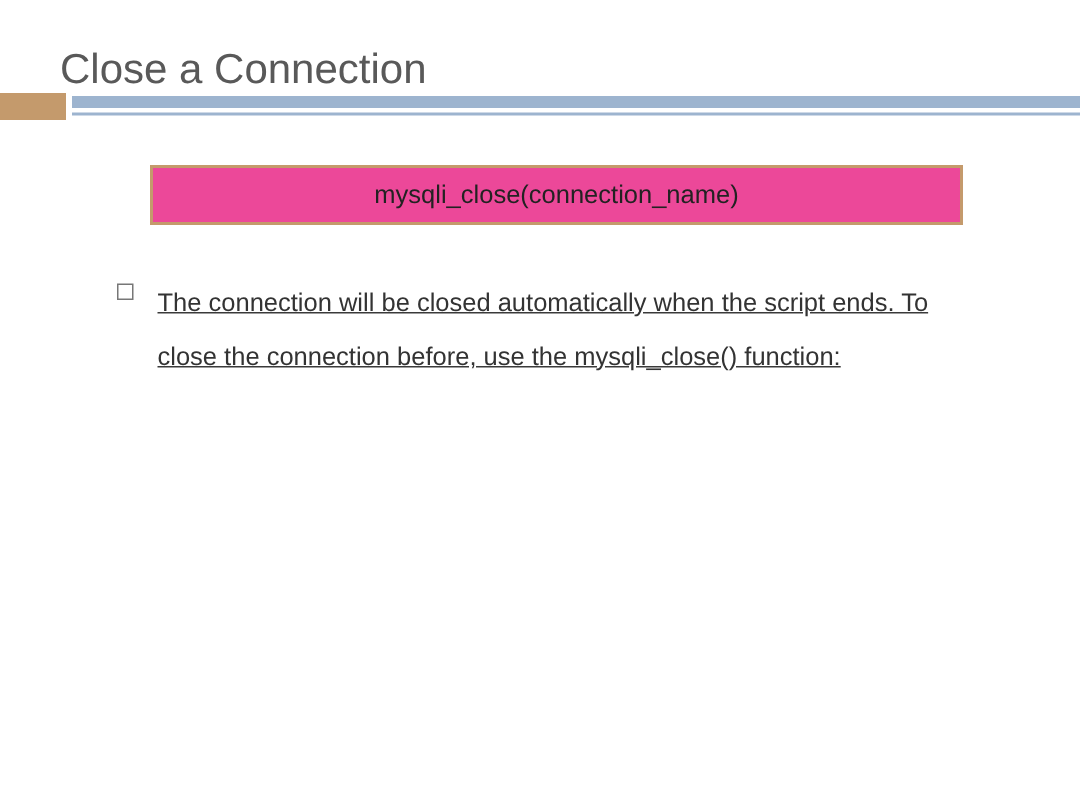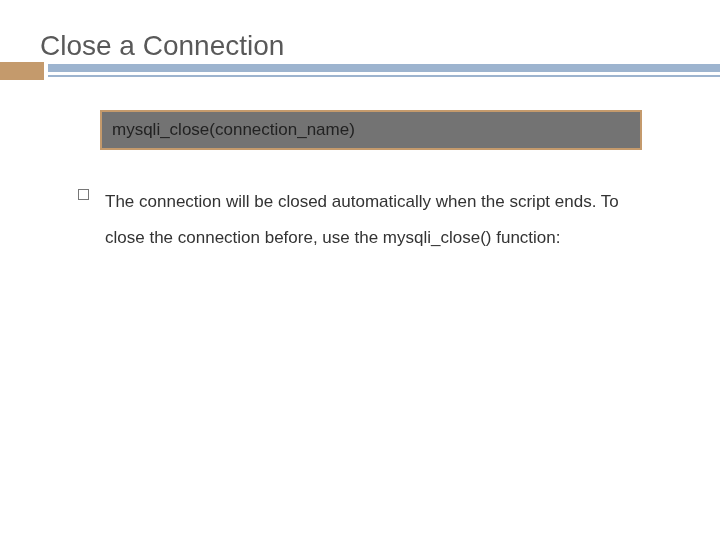--- a/index.html
+++ b/index.html
@@ -47,28 +47,30 @@
     position: absolute;
     left: 10px;
     right: -38px;
     top: 13px;
     height: 2px;
     background: #9db4cf;
   }
   .code-box {
     margin: 0 40px 34px 62px;
     border: 2px solid #c49a6c;
-    background: #737373;
+    background: #ec4899;
+    text-align: center;
     padding: 8px 10px;
     font-size: 17px;
     color: #222;
   }
   .body-list {
     padding-left: 40px;
     padding-right: 30px;
+    text-decoration: underline;
   }
   .list-item {
     display: flex;
     align-items: flex-start;
     gap: 16px;
   }
   .bullet {
     width: 11px;
     height: 11px;
     border: 1.5px solid #777;

